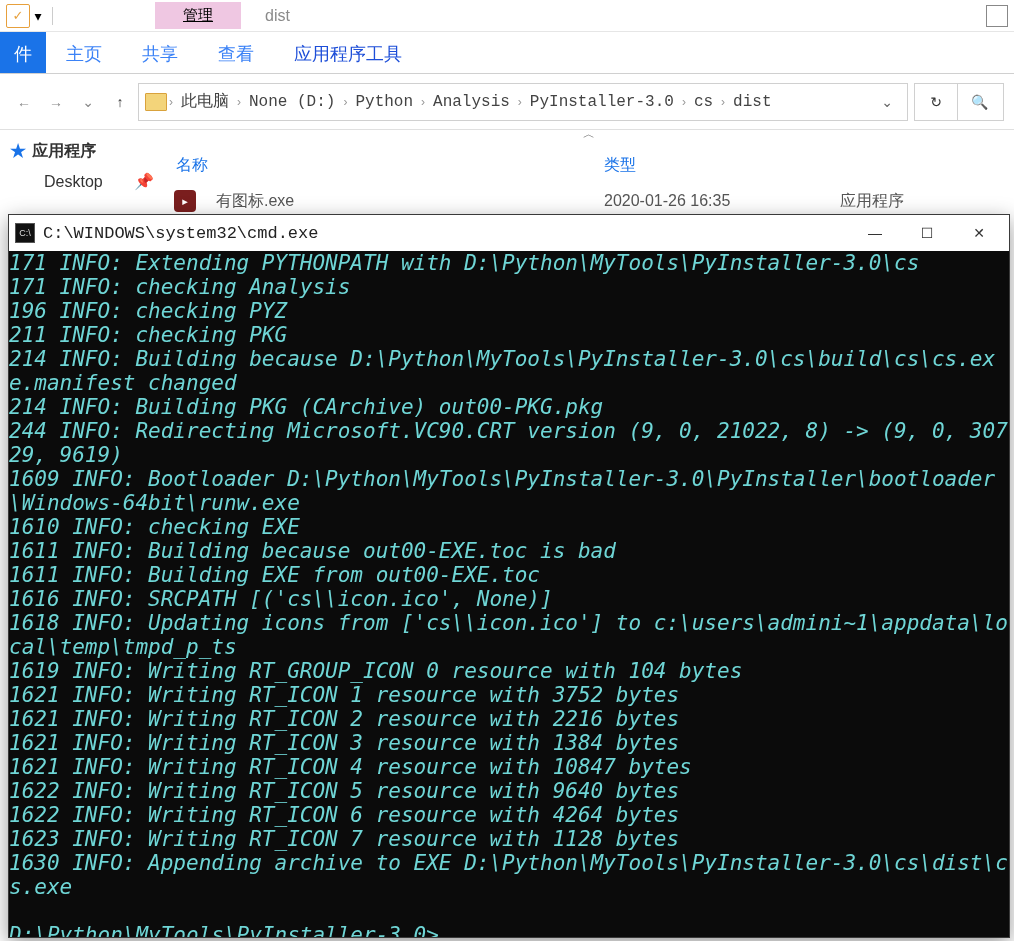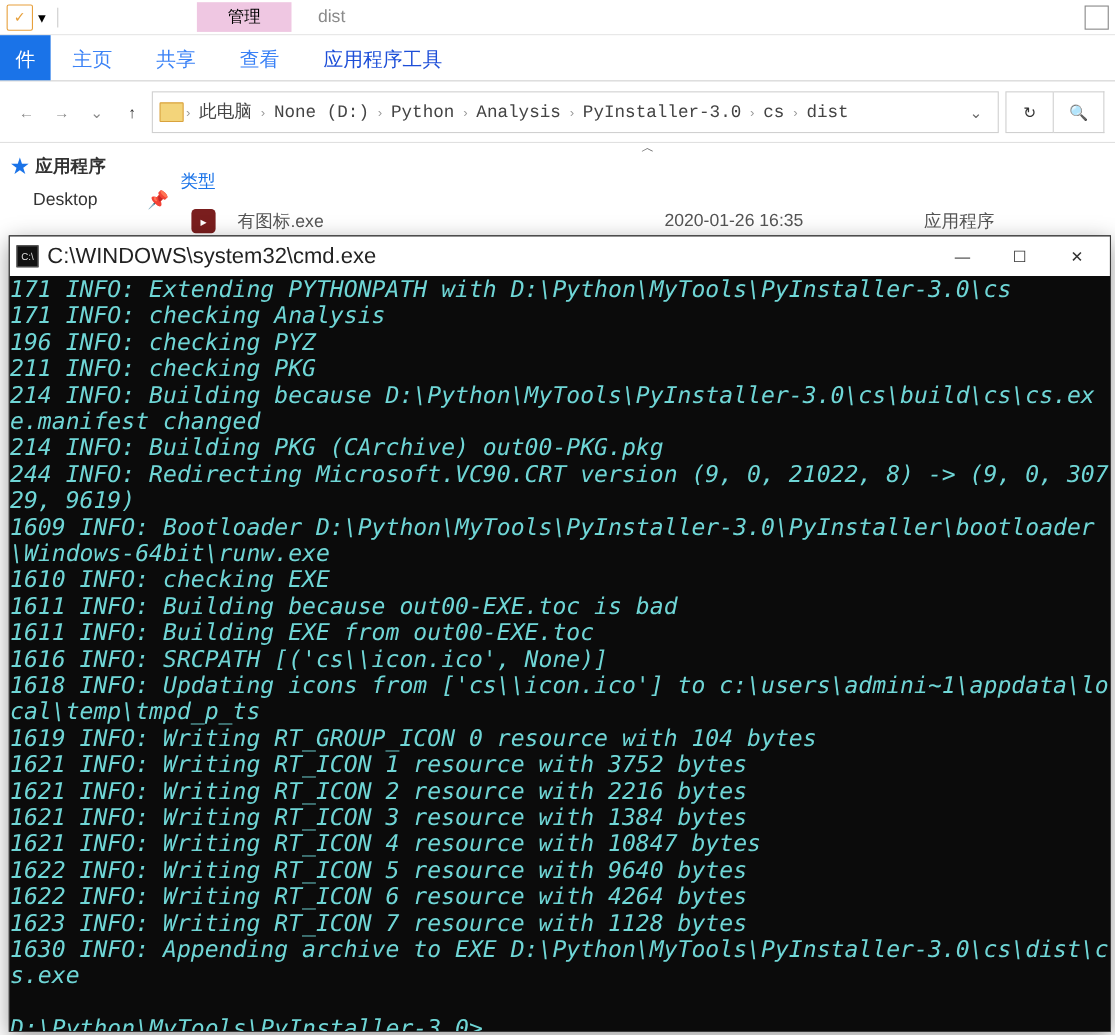--- a/index.html
+++ b/index.html
@@ -2,21 +2,21 @@
 <html><head>
 <meta charset="utf-8">
 <style>
   * { box-sizing: border-box; margin: 0; padding: 0; }
   body { font-family: "Segoe UI", "Microsoft YaHei", sans-serif; font-size: 14px; width: 1014px; height: 941px; overflow: hidden; background: #fff; position: relative; }
 
   .titlebar { height: 32px; display: flex; align-items: center; background: #fff; border-bottom: 1px solid #e6e6e6; }
   .titlebar .file-icon { width: 24px; height: 24px; margin-left: 6px; background: #fff; border: 1px solid #e7a03c; border-radius: 2px; display: flex; align-items: center; justify-content: center; color: #e7a03c; font-size: 13px; }
   .titlebar .dropdown { width: 16px; display: flex; align-items: center; justify-content: center; }
   .titlebar .sep { width: 1px; height: 18px; background: #ccc; margin: 0 6px; }
-  .titlebar .manage { background: #efc7e2; padding: 4px 28px; font-size: 15px; margin-left: 120px; }
+  .titlebar .manage { background: #efc7e2; padding: 4px 28px; font-size: 15px; margin-left: 96px; text-decoration: underline; }
   .titlebar .dist-title { color: #8a8a8a; margin-left: 24px; font-size: 16px; }
   .titlebar .min-box { margin-left: auto; width: 22px; height: 22px; border: 1px solid #888; margin-right: 6px; }
 
   .ribbon-tabs { height: 42px; display: flex; align-items: stretch; border-bottom: 1px solid #d0d0d0; }
   .ribbon-tabs .tab { padding: 10px 20px; font-size: 18px; color: #3b82f6; cursor: pointer; }
   .ribbon-tabs .tab.file { background: #1a73e8; color: #fff; padding: 10px 14px; }
   .ribbon-tabs .tab.apptools { color: #1d4ed8; }
 
   .address-row { height: 56px; display: flex; align-items: center; padding: 0 10px; border-bottom: 1px solid #e0e0e0; }
   .nav-btn { width: 28px; height: 28px; display: flex; align-items: center; justify-content: center; color: #888; cursor: pointer; margin-right: 4px; }
@@ -26,36 +26,36 @@
   .addr-bar .crumb { display: flex; align-items: center; color: #444; font-size: 16px; padding: 0 6px; cursor: pointer; font-family: Liberation Mono, monospace; }
   .addr-bar .chev { color: #999; font-size: 12px; padding: 0 2px; }
   .addr-bar .dropdown-btn { margin-left: auto; padding: 0 8px; color: #666; }
   .refresh-btn { width: 44px; height: 38px; border: 1px solid #d0d0d0; display: flex; align-items: center; justify-content: center; color: #333; cursor: pointer; }
   .search-box { width: 46px; height: 38px; border: 1px solid #d0d0d0; border-left: none; display: flex; align-items: center; justify-content: center; color: #888; }
 
   .main-area { display: flex; height: calc(941px - 32px - 42px - 56px); }
   .sidebar { width: 164px; padding: 6px 0; }
   .sidebar .group { font-size: 16px; font-weight: bold; color: #333; padding: 4px 10px; display: flex; align-items: center; }
   .sidebar .group .star { color: #1a73e8; margin-right: 6px; font-size: 18px; }
-  .sidebar .item { padding: 6px 10px 6px 30px; font-size: 16px; color: #333; display: flex; align-items: center; }
+  .sidebar .item { padding: 6px 10px 6px 30px; font-size: 16px; color: #333; display: flex; align-items: center; margin-left: 14px; }
   .sidebar .item .pin { margin-left: auto; color: #888; }
 
   .filelist { flex: 1; }
   .filelist .headers { display: flex; font-size: 16px; color: #1a73e8; padding: 8px 0; }
   .filelist .col-name { width: 440px; padding-left: 12px; }
   .filelist .col-date { width: 236px; }
   .filelist .col-type { width: 160px; }
   .filelist .row { display: flex; align-items: center; font-size: 16px; color: #555; padding: 6px 0; }
   .filelist .row .icon { width: 22px; height: 22px; background: #7a1e1e; border-radius: 4px; margin-left: 10px; margin-right: 8px; display:flex; align-items:center; justify-content:center; color:#fff; font-size:11px; }
   .filelist .collapse-chev { text-align: center; color: #666; font-size: 12px; margin-top: -4px; margin-bottom: 4px; }
 
   .cmd-window { position: absolute; left: 8px; top: 214px; width: 1002px; height: 724px; background: #1a1a1a; box-shadow: 0 6px 20px rgba(0,0,0,0.4); border: 1px solid #3a3a3a; display:flex; flex-direction: column;}
   .cmd-titlebar { height: 36px; background: #fff; display: flex; align-items: center; padding: 0 4px; }
   .cmd-titlebar .cmd-ico { width: 20px; height: 20px; background: #111; border:1px solid #555; margin: 0 8px 0 2px; display:flex; align-items:center; justify-content:center; color:#ddd; font-size:9px;}
-  .cmd-titlebar .title { font-size: 20px; color: #222; }
+  .cmd-titlebar .title { font-size: 17px; color: #222; font-family: Liberation Mono, monospace; }
   .cmd-titlebar .winbtns { margin-left: auto; display: flex; }
   .cmd-titlebar .winbtn { width: 52px; height: 36px; display: flex; align-items: center; justify-content: center; color: #333; font-size: 14px; cursor: pointer; }
 
   .cmd-body-wrap { flex: 1; display: flex; overflow: hidden; font-style: italic;}
   .cmd-body { flex:1; background: rgba(10,10,10,0.96); color: #6fd6d6; font-family: "NSimSun","Consolas", monospace; font-size: 21px; line-height: 24px; padding: 0; white-space: pre-wrap; word-break: break-all; overflow-y: auto; }
   .cmd-body::-webkit-scrollbar { width: 20px; }
   .cmd-body::-webkit-scrollbar-track { background: #e8e8e8; }
   .cmd-body::-webkit-scrollbar-thumb { background: #bfbfbf; }
   .cmd-body::-webkit-scrollbar-button { background: #e8e8e8; height: 20px; }
 </style>
@@ -113,20 +113,21 @@
       <span>应用程序</span>
     </div>
     <div class="item">
       <span>Desktop</span>
       <span class="pin">📌</span>
     </div>
   </div>
   <div class="filelist">
     <div class="collapse-chev">︿</div>
     <div class="headers">
+      <div class="col-name">名称</div>
       <div class="col-type">类型</div>
     </div>
     <div class="row">
       <div class="icon">▸</div>
       <div class="col-name" style="width:400px">有图标.exe</div>
       <div class="col-date">2020-01-26 16:35</div>
       <div class="col-type">应用程序</div>
     </div>
   </div>
 </div>

